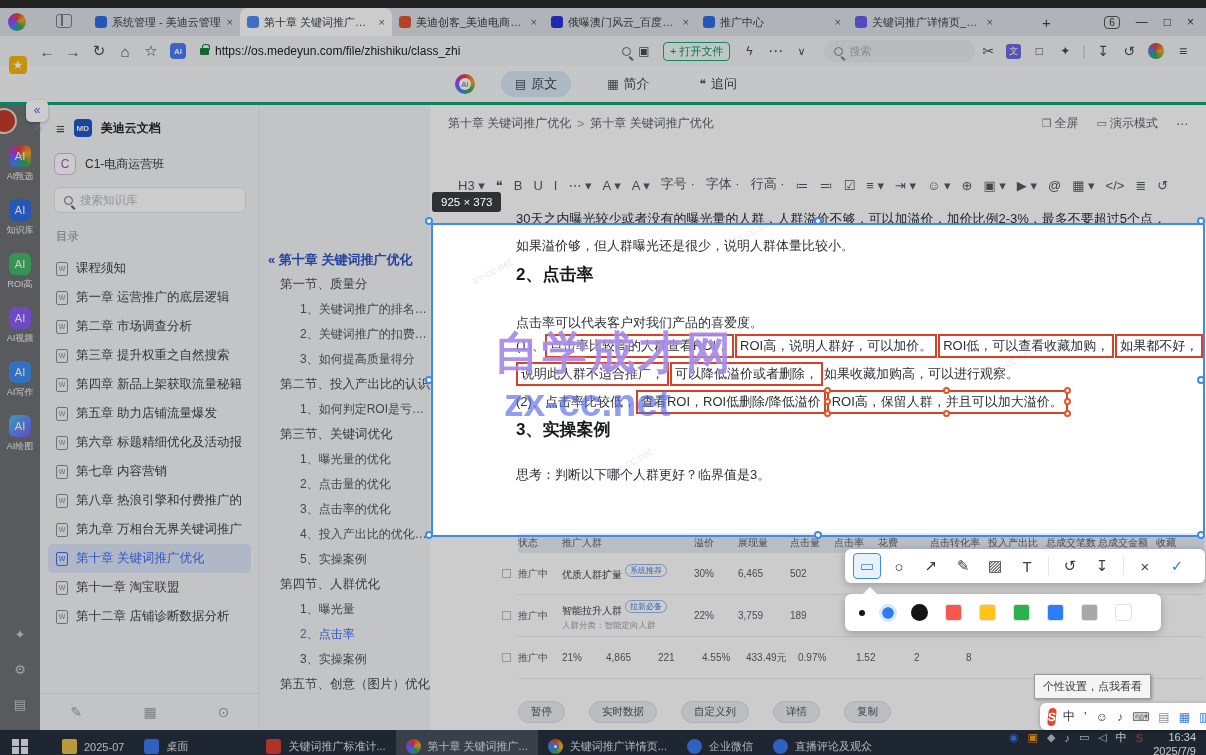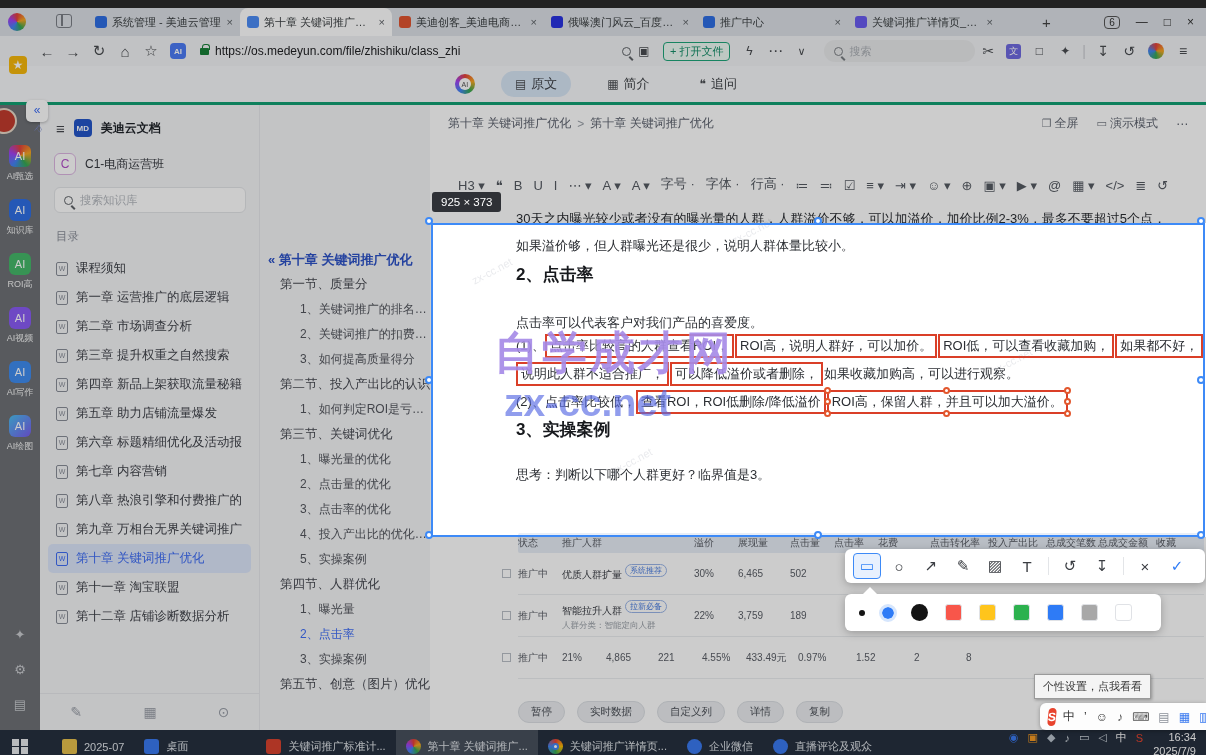--- a/index.html
+++ b/index.html
@@ -112,21 +112,21 @@
 #dtable{position:absolute;left:88px;top:428px;width:686px;font-size:10px;color:#5c6068}
 #thead{display:flex;background:#e8eef7;height:20px;align-items:center;border-radius:2px}
 #thead span{flex:none;white-space:nowrap;overflow:hidden}
 .trow{display:flex;align-items:center;height:42px;border-bottom:1px solid #eceef1;position:relative}
 .trow .cb{position:absolute;left:-16px;width:9px;height:9px;border:1px solid #b9bec6}
 .trow span{flex:none;white-space:nowrap;overflow:hidden}
 .w0{width:44px}.w1{width:132px}.w2{width:44px}.w3{width:52px}.w4{width:44px}.w5{width:44px}.w6{width:52px}.w7{width:58px}.w8{width:58px}.w9{width:52px}.w10{width:58px}.w11{width:32px}
 .pname{color:#3a3d44}
 .ptag{display:inline-block;border:1px solid #9ab5e8;color:#4a7de0;border-radius:7px;font-size:8px;padding:0 4px;margin-left:3px;vertical-align:1px}
 .psub{font-size:8.5px;color:#9aa0a8;margin-top:2px}
-#tbtns{position:absolute;left:88px;top:596px;display:flex;gap:12px}
+#tbtns{position:absolute;left:88px;top:596px;display:flex;gap:24px}
 #tbtns span{background:#ebedf0;border:1px solid #dcdfe4;border-radius:12px;font-size:10.5px;color:#4c5058;padding:3px 12px}
 
 
 .dim{position:absolute;background:rgba(0,0,0,.20);z-index:10}
 #selrect{position:absolute;left:431px;top:215px;width:774px;height:314px;border:2px solid #3d8af7;z-index:12;pointer-events:none}
 .shd{position:absolute;width:8px;height:8px;border-radius:50%;background:#fff;border:2px solid #3d8af7;z-index:13}
 #sizelabel{position:absolute;left:432px;top:184px;background:#2f3136;color:#fff;font-size:11.5px;padding:4px 9px;border-radius:3px;z-index:14}
 
 
 #sniptools{position:absolute;left:845px;top:541px;width:360px;height:34px;background:#fff;border-radius:6px;box-shadow:0 2px 8px rgba(0,0,0,.25);display:flex;align-items:center;padding:0 8px;gap:4px;z-index:20}

